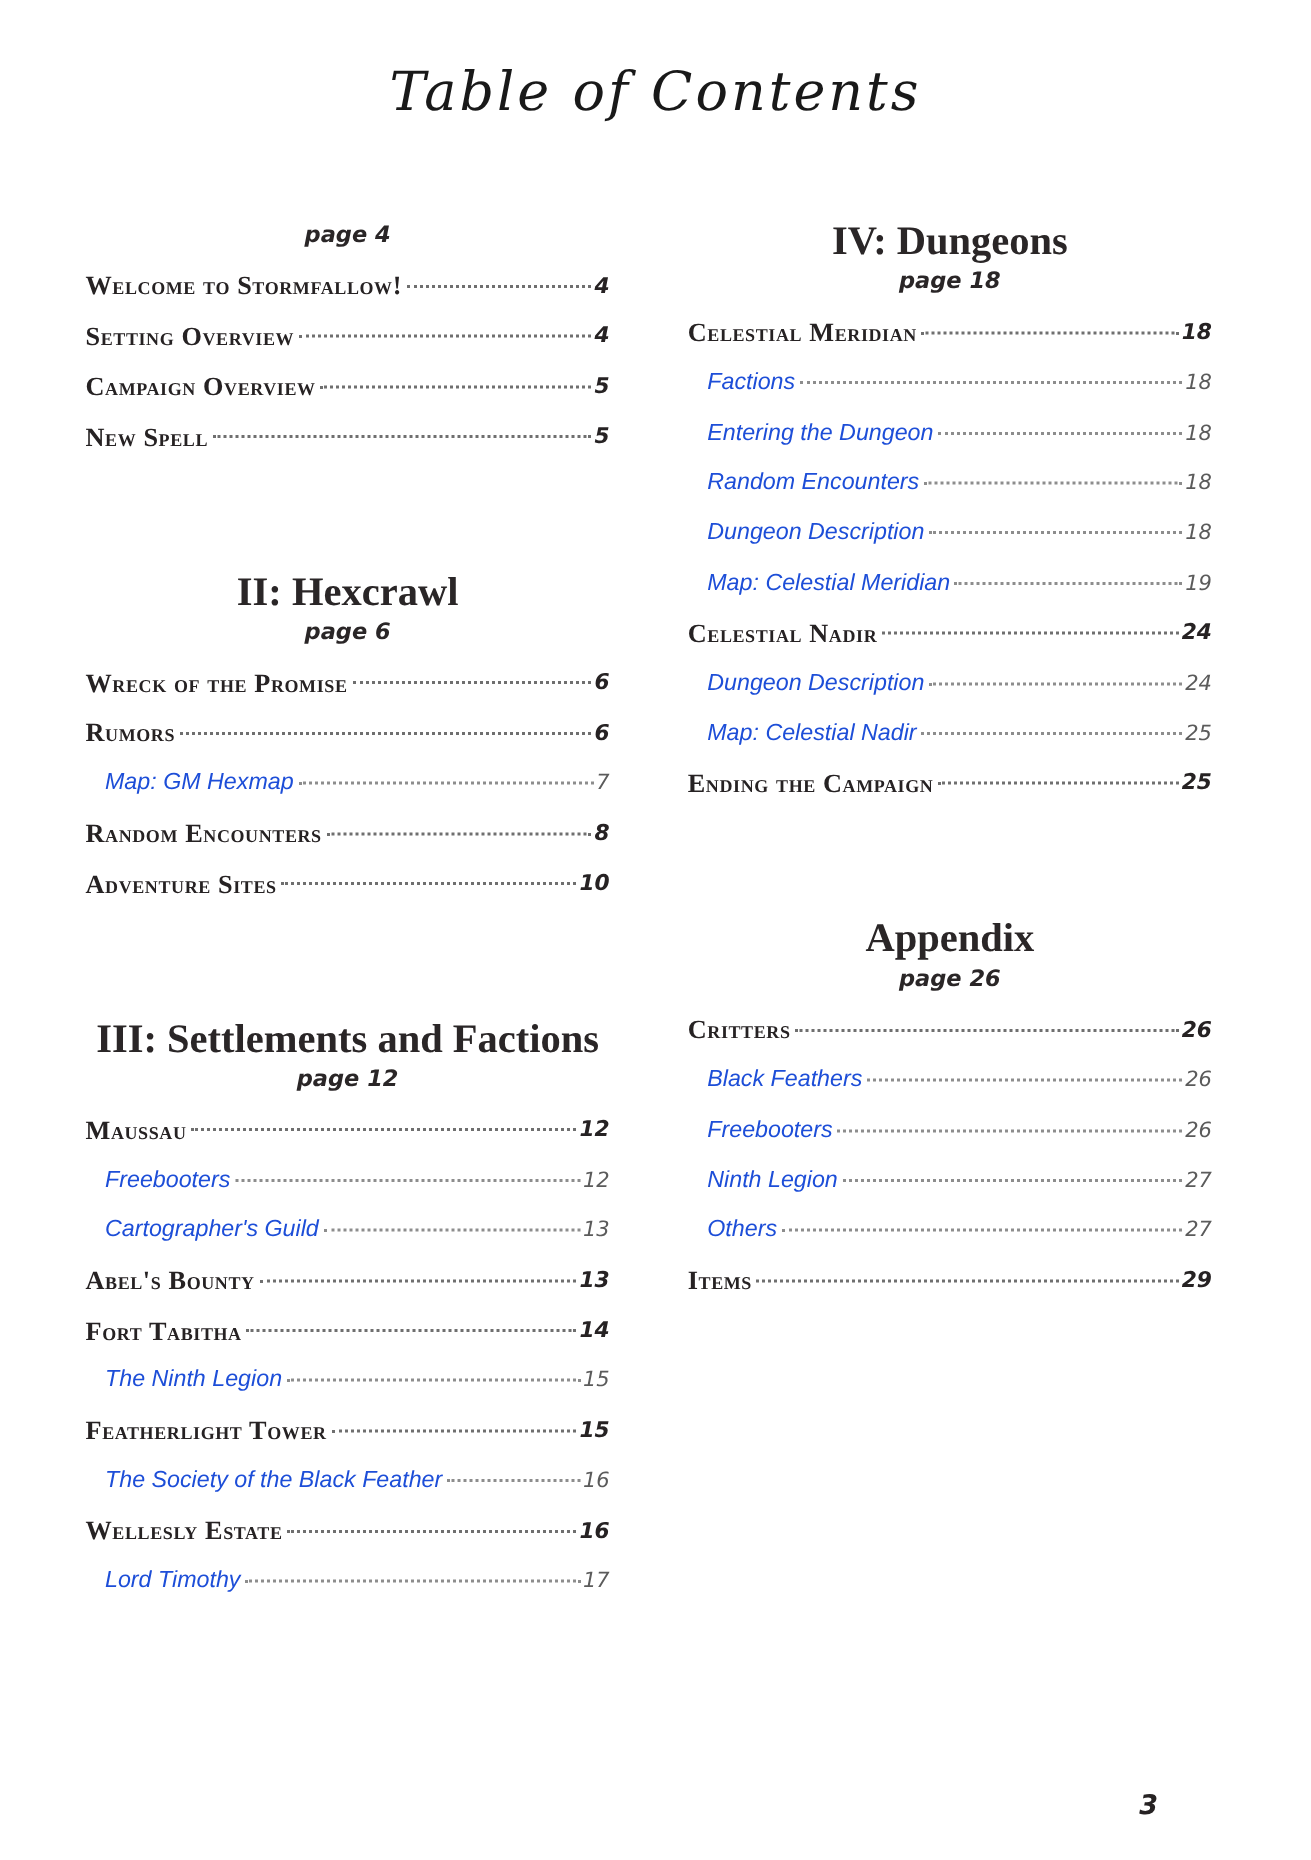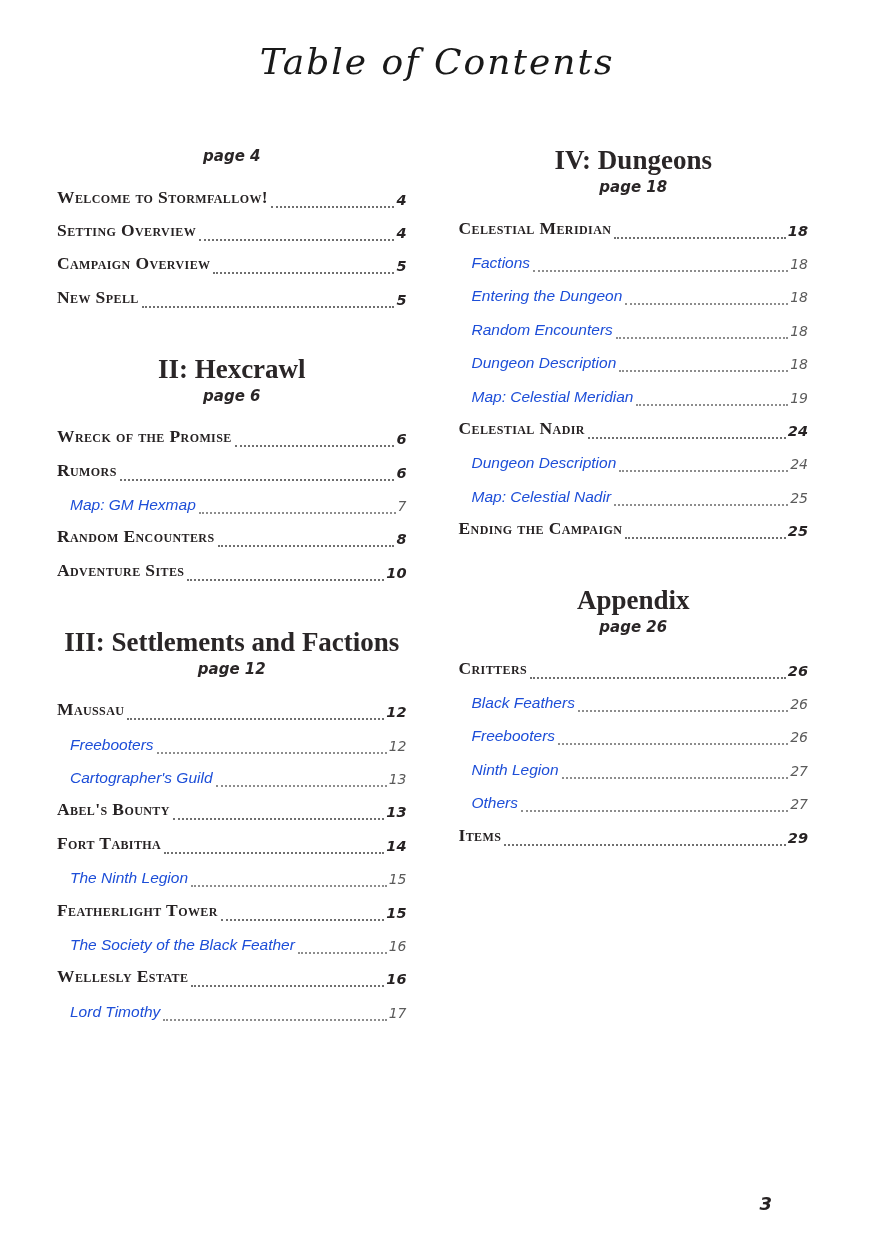--- a/index.html
+++ b/index.html
@@ -22,21 +22,21 @@
     color: #191919;
     line-height: 1.2;
   }
   .toc-columns {
     display: flex;
     gap: 52px;
     padding: 0 66px 0 57px;
     margin-top: 62px;
   }
   .col { flex: 1; min-width: 0; }
-  .section + .section { margin-top: 46px; }
+  .section + .section { margin-top: 71px; }
   .section-heading {
     margin: 0;
     text-align: center;
     font-family: "Liberation Serif", serif;
     font-weight: 700;
     font-size: 27px;
     line-height: 1.15;
     color: #2a2627;
   }
   .page-ref {
@@ -44,21 +44,21 @@
     font-family: "DejaVu Sans", sans-serif;
     font-style: italic;
     font-weight: 700;
     font-size: 15px;
     color: #2a2627;
     margin-top: 2px;
   }
   .entries { margin-top: 9px; }
   .entry {
     display: flex;
-    align-items: flex-end;
+    align-items: center;
     height: 33.4px;
   }
   .entry .label { white-space: nowrap; }
   .entry.main .label {
     font-variant: small-caps;
     font-weight: 700;
     font-size: 17.5px;
     letter-spacing: 0.4px;
     color: #262223;
   }

